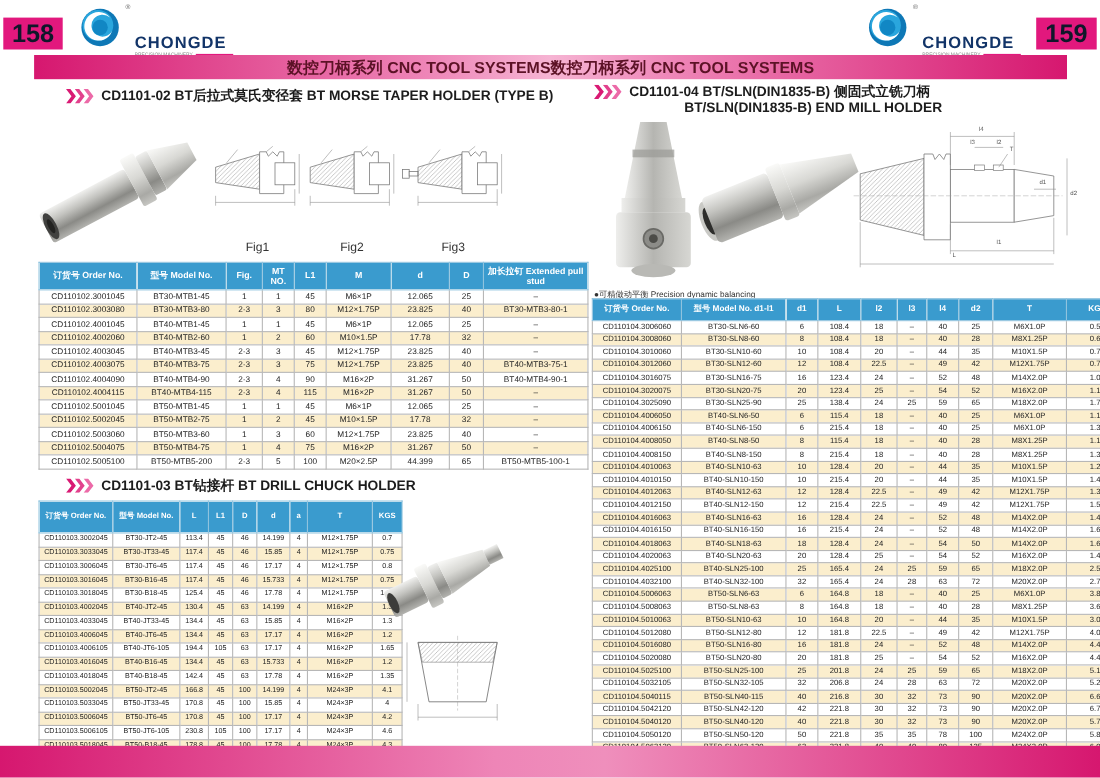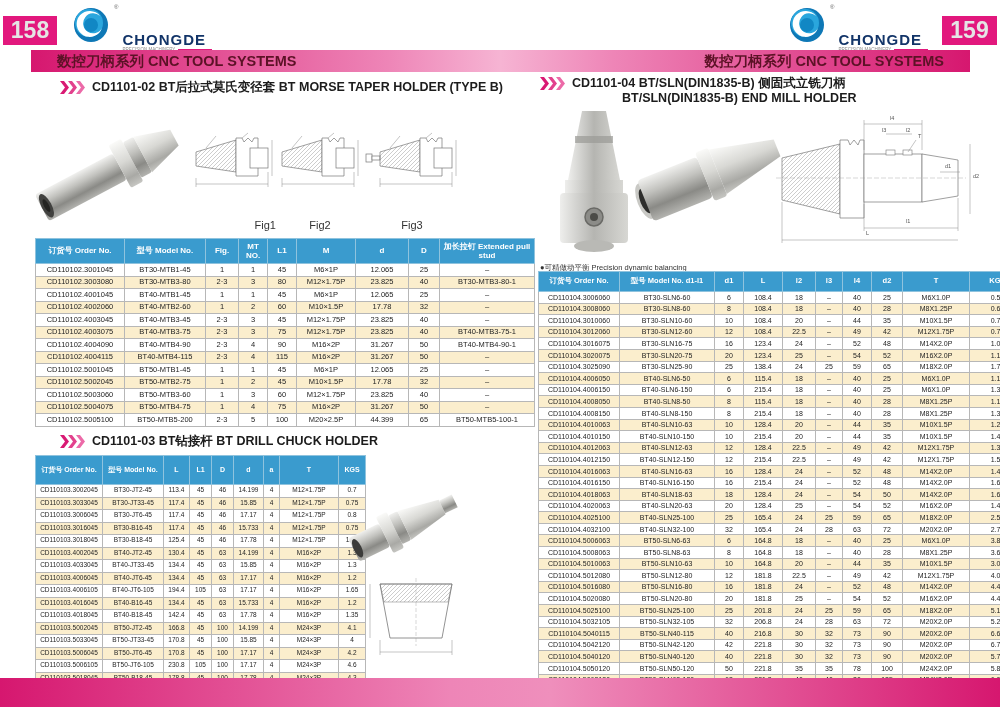--- a/index.html
+++ b/index.html
@@ -1,37 +1,37 @@
 <!DOCTYPE html>
 <html><head>
 <meta charset="utf-8">
 <style>
   html,body{margin:0;padding:0;}
   body{width:1000px;height:707px;position:relative;background:#fff;overflow:hidden;
        font-family:"Liberation Sans","DejaVu Sans",sans-serif;}
   .abs{position:absolute;}
   
-  .page-num{position:absolute;background:#e2187d;color:#e5e5e5;font-size:23px;font-weight:bold;
+  .page-num{position:absolute;background:#e2187d;color:#0f172a;font-size:23px;font-weight:bold;
             display:flex;align-items:center;justify-content:center;}
   #pn-left{left:3px;top:16px;width:54px;height:29px;}
   #pn-right{left:942px;top:16px;width:55px;height:29px;}
   
   .logo{position:absolute;display:flex;align-items:flex-start;gap:4px;height:46px;}
   #logo-left{left:72px;top:4px;}
   #logo-right{left:788px;top:4px;}
   .logo-text{display:flex;flex-direction:column;margin-top:6px;}
   .logo-name{font-size:15px;font-weight:bold;color:#123468;letter-spacing:1px;line-height:1;margin-top:22px;}
   .logo-sub{display:flex;align-items:center;gap:3px;font-size:4.5px;color:#8a8a8a;line-height:1.4;}
   .logo-dash{display:inline-block;width:34px;height:2.5px;background:#e2187d;}
   .logo-cn{font-size:5.5px;color:#555;line-height:1.5;}
   .logo-reg{font-size:6px;color:#666;margin-top:0;}
   
   .band{position:absolute;left:31px;top:50px;width:939px;height:22px;box-sizing:border-box;
         background:linear-gradient(90deg,#d6176f 0%,#ee85b7 38%,#f6b4d3 50%,#ee85b7 62%,#d6176f 100%);
-        display:flex;justify-content:space-between;align-items:center;padding:0 26px;
+        display:flex;justify-content:center;align-items:center;padding:0 26px;
         font-size:14.5px;font-weight:bold;color:#5c1226;}
   
   .sec-title{position:absolute;display:flex;align-items:center;gap:6px;font-size:12.5px;
              font-weight:600;color:#1c1c1c;white-space:nowrap;}
   .chev{flex:0 0 auto;}
   .title-line2{position:absolute;font-size:12.5px;font-weight:600;color:#1c1c1c;white-space:nowrap;}
   .fig-label{position:absolute;width:84px;text-align:center;font-size:11px;color:#333;}
   
   table.data-table{position:absolute;border-collapse:collapse;table-layout:fixed;background:#fff;
                    border:1px solid #6a6a6a;}
@@ -180,21 +180,21 @@
     <path d="M56,6 l6,0 l2,4 l4,-4 l4,4 l2,-4 l4,0 l0,38 l-22,0 z" fill="#fff" stroke="#777" stroke-width="0.7"></path>
     <rect x="70" y="16" width="18" height="20" fill="#fff" stroke="#777" stroke-width="0.7"></rect>
     <line x1="26" y1="16" x2="36" y2="4" stroke="#888" stroke-width="0.5"></line>
     <line x1="62" y1="6" x2="68" y2="1" stroke="#888" stroke-width="0.5"></line>
     <line x1="92" y1="8" x2="92" y2="44" stroke="#888" stroke-width="0.5"></line>
     <line x1="16" y1="52" x2="88" y2="52" stroke="#888" stroke-width="0.5"></line>
     <line x1="16" y1="46" x2="16" y2="55" stroke="#888" stroke-width="0.5"></line>
     <line x1="88" y1="40" x2="88" y2="55" stroke="#888" stroke-width="0.5"></line>
   </svg>
 
-  <div class="fig-label" style="left:192px;top:219px;text-align:right;">Fig1</div>
+  <div class="fig-label" style="left:192px;top:219px;">Fig1</div>
   <div class="fig-label" style="left:278px;top:219px;">Fig2</div>
   <div class="fig-label" style="left:370px;top:219px;">Fig3</div>
 
   <table id="t1" class="data-table" data-table="left_page.section1.table">
     <thead>
         <tr>
           <th style="width: 86px;">订货号  Order No.</th>
           <th style="width: 78px;">型号 Model No.</th>
           <th style="width: 30px;">Fig.</th>
           <th style="width: 26px;">MT NO.</th>

